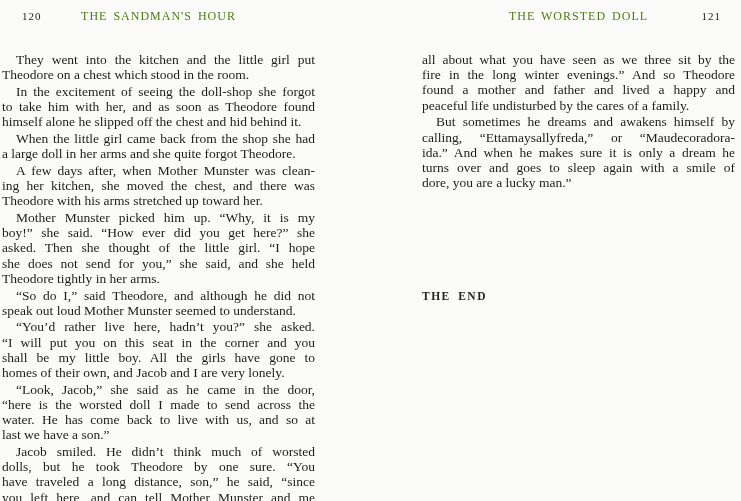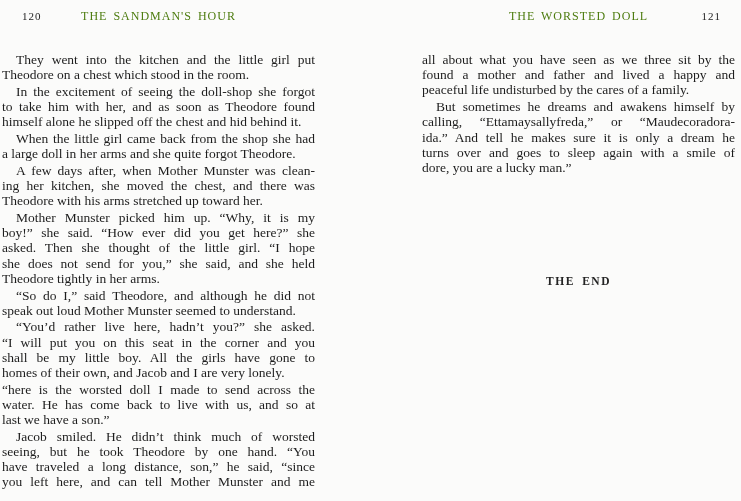--- a/index.html
+++ b/index.html
@@ -61,21 +61,20 @@
     display: block;
     text-align: justify;
     text-align-last: justify;
   }
   .line.first { text-indent: 14px; }
   .para.noindent .line.first { text-indent: 0; }
   .line.last { text-align-last: left; }
 
   .the-end {
     margin-top: 99px;
-    text-align: center;
     font-weight: bold;
     font-size: 11.5px;
     letter-spacing: 1.5px;
     word-spacing: 3px;
     color: #242424;
   }
 </style>
 </head>
 <body>
 
@@ -116,48 +115,50 @@
         <span class="line first">“So do I,” said Theodore, and although he did not</span>
         <span class="line last">speak out loud Mother Munster seemed to understand.</span>
       </p>
       <p class="para">
         <span class="line first">“You’d rather live here, hadn’t you?” she asked.</span>
         <span class="line">“I will put you on this seat in the corner and you</span>
         <span class="line">shall be my little boy. All the girls have gone to</span>
         <span class="line last">homes of their own, and Jacob and I are very lonely.</span>
       </p>
       <p class="para">
+        <span class="line first">“Look, Jacob,” she said as he came in the door,</span>
         <span class="line">“here is the worsted doll I made to send across the</span>
         <span class="line">water. He has come back to live with us, and so at</span>
         <span class="line last">last we have a son.”</span>
       </p>
       <p class="para">
         <span class="line first">Jacob smiled. He didn’t think much of worsted</span>
-        <span class="line">seeing, but he took Theodore by one hand. “You</span>
+        <span class="line">dolls, but he took Theodore by one sure. “You</span>
         <span class="line">have traveled a long distance, son,” he said, “since</span>
         <span class="line">you left here, and can tell Mother Munster and me</span>
       </p>
     </div>
   </section>
 
   <section class="page page-right">
     <header class="running-header">
       <span class="running-title">THE WORSTED DOLL</span>
       <span class="folio folio-right">121</span>
     </header>
     <div class="page-body">
       <p class="para noindent">
         <span class="line first">all about what you have seen as we three sit by the</span>
+        <span class="line">fire in the long winter evenings.” And so Theodore</span>
         <span class="line">found a mother and father and lived a happy and</span>
         <span class="line last">peaceful life undisturbed by the cares of a family.</span>
       </p>
       <p class="para">
         <span class="line first">But sometimes he dreams and awakens himself by</span>
         <span class="line">calling, “Ettamaysallyfreda,” or “Maudecoradora-</span>
-        <span class="line">ida.” And tell he makes sure it is only a dream he</span>
+        <span class="line">ida.” And when he makes sure it is only a dream he</span>
         <span class="line">turns over and goes to sleep again with a smile of</span>
         <span class="line last">dore, you are a lucky man.”</span>
       </p>
       <div class="the-end">THE END</div>
     </div>
   </section>
 
 </div>
 
 </body></html>

